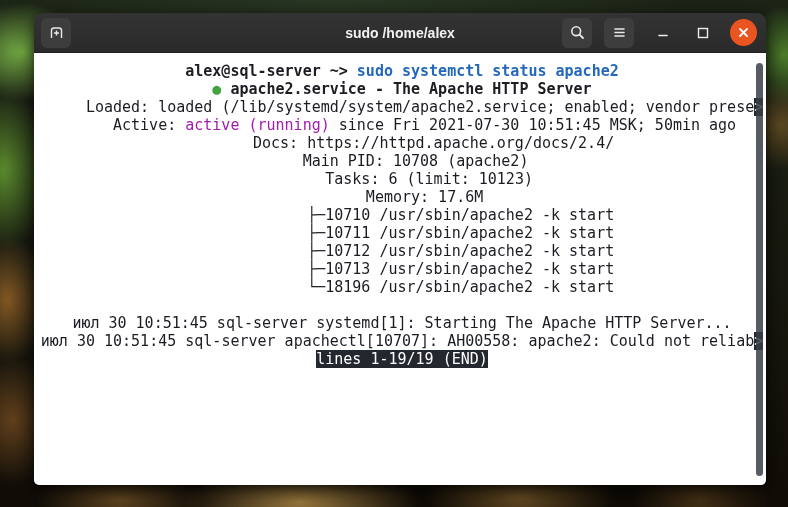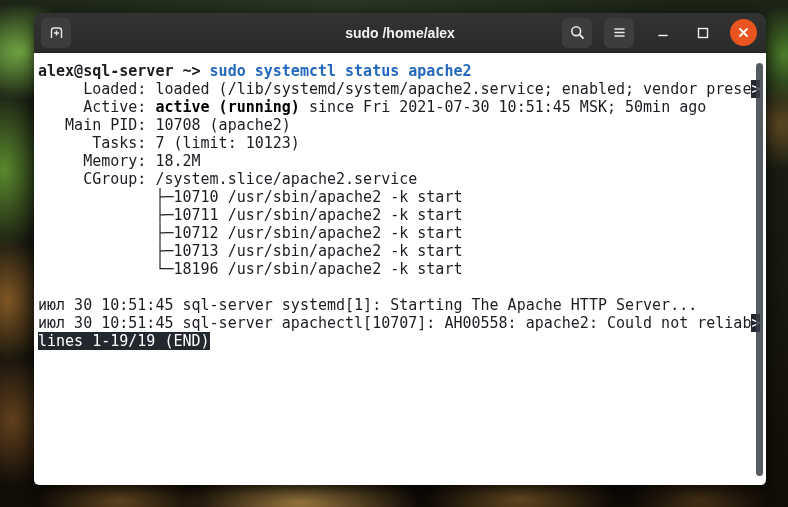--- a/index.html
+++ b/index.html
@@ -55,25 +55,25 @@
   .ml-auto{margin-left:auto;}
   .ml12{margin-left:12px;} .ml14{margin-left:14px;} .ml10{margin-left:10px;}
   
   .term{
     position:absolute;top:40px;left:0;right:0;bottom:0;background:#ffffff;
     padding:9px 0 0 4px;overflow:hidden;border-radius:0 0 5px 5px;box-sizing:border-box;
   }
   .line{
     height:18px;white-space:pre;
     font-family:"DejaVu Sans Mono","Liberation Mono",monospace;
-    font-size:15px;line-height:18px;color:#1b1d23;
+    font-size:15px;line-height:18px;color:#1b1d23;text-align:center;
   }
   .bold{font-weight:bold;}
   .blue{color:#2368bd;font-weight:bold;}
-  .green{color:#000000;font-weight:bold;}
+  .green{color:#a21caf;font-weight:normal;}
   .dot{color:#43a33c;}
   .inv{background:#23272e;color:#ffffff;}
   .scroll-thumb{
     position:absolute;right:3px;top:10px;bottom:9px;width:7px;border-radius:4px;
     background:#3a3f47;opacity:.85;
   }
 </style>
 </head>
 <body>
 
@@ -131,29 +131,30 @@
         <svg width="13" height="13" viewBox="0 0 13 13">
           <path d="M3 3 L10 10 M10 3 L3 10" stroke="#ffffff" stroke-width="1.8" stroke-linecap="round"></path>
         </svg>
       </span>
     </button>
   </div>
 
   <div class="term">
     <div class="line"><span class="bold">alex@sql-server</span><span class="bold"> ~&gt; </span><span class="blue">sudo systemctl status apache2</span></div>
 
+    <div class="line bold"><span class="dot">●</span><span> apache2.service - The Apache HTTP Server</span></div>
 
     <div class="line"><span>     Loaded: loaded (/lib/systemd/system/apache2.service; enabled; vendor prese</span><span class="inv">&gt;</span></div>
 
     <div class="line"><span>     Active: </span><span class="green">active (running)</span><span> since Fri 2021-07-30 10:51:45 MSK; 50min ago</span></div>
 
+    <div class="line">       Docs: https://httpd.apache.org/docs/2.4/</div>
     <div class="line">   Main PID: 10708 (apache2)</div>
-    <div class="line">      Tasks: 7 (limit: 10123)</div>
-    <div class="line">     Memory: 18.2M</div>
-    <div class="line">     CGroup: /system.slice/apache2.service</div>
+    <div class="line">      Tasks: 6 (limit: 10123)</div>
+    <div class="line">     Memory: 17.6M</div>
 
     <div class="line">             ├─10710 /usr/sbin/apache2 -k start</div>
     <div class="line">             ├─10711 /usr/sbin/apache2 -k start</div>
     <div class="line">             ├─10712 /usr/sbin/apache2 -k start</div>
     <div class="line">             ├─10713 /usr/sbin/apache2 -k start</div>
     <div class="line">             └─18196 /usr/sbin/apache2 -k start</div>
 
     <div class="line"></div>
 
     <div class="line">июл 30 10:51:45 sql-server systemd[1]: Starting The Apache HTTP Server...</div>

